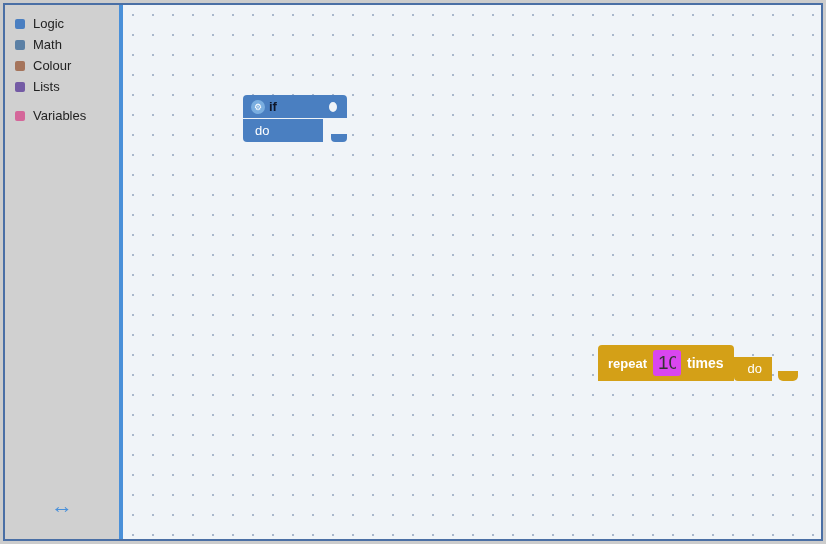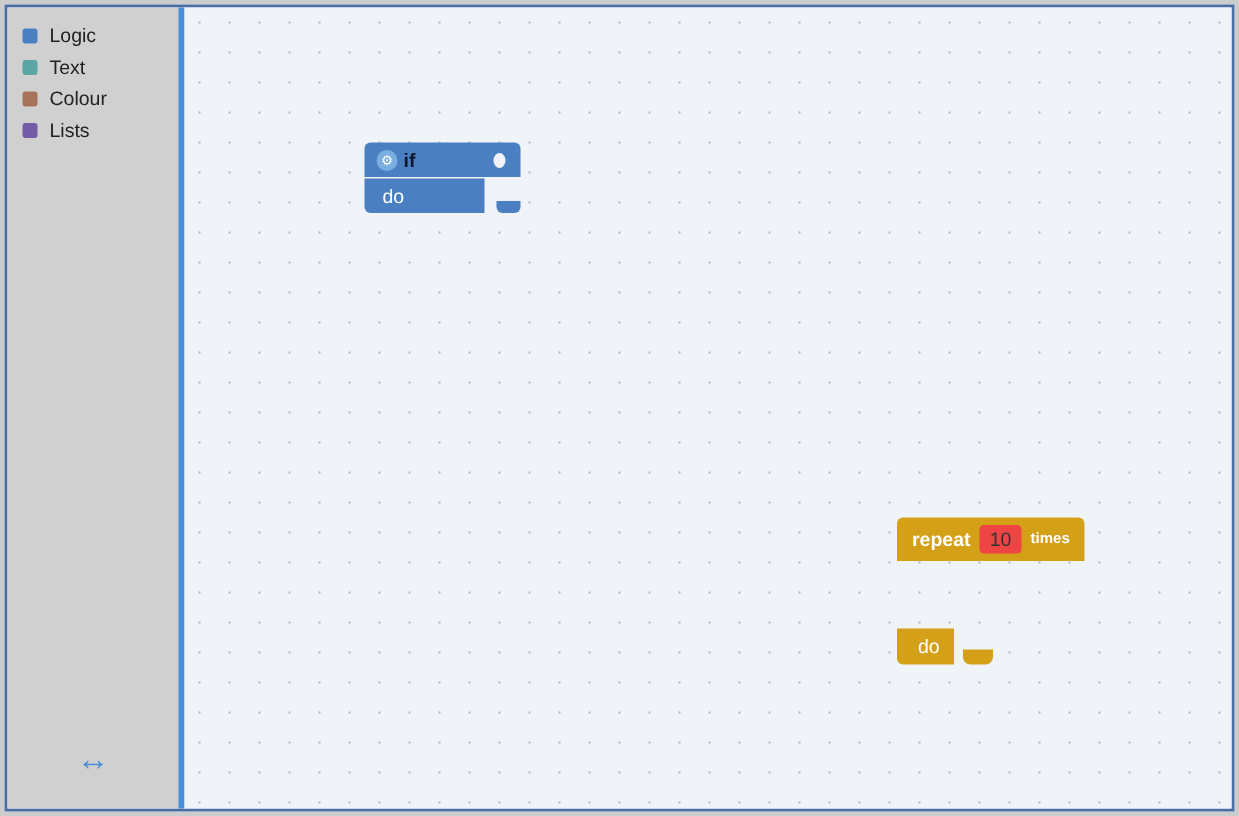--- a/index.html
+++ b/index.html
@@ -156,54 +156,53 @@
       width: 16px;
       height: 8px;
       background: #4a7fc1;
       border-radius: 0 0 4px 4px;
       margin-left: 8px;
     }
 
     
     .repeat-block {
       display: flex;
-      flex-direction: column;
-      gap: 44px;
+      flex-direction: row;
     }
 
     .repeat-top-row {
       display: flex;
       align-items: center;
       background: #d4a017;
       border-radius: 4px 4px 0 0;
       padding: 5px 10px;
       gap: 6px;
     }
 
     .repeat-label {
       color: #fff;
       font-weight: bold;
       font-size: 13px;
     }
 
     .repeat-input-box {
-      background: #ef4444;
+      background: #d946ef;
       border: none;
       border-radius: 3px;
       padding: 2px 5px;
-      font-size: 13px;
+      font-size: 19px;
       width: 28px;
       text-align: center;
       color: #333;
     }
 
     .repeat-times {
       color: #fff;
       font-weight: bold;
-      font-size: 10px;
+      font-size: 14px;
     }
 
     .repeat-do-row {
       display: flex;
       align-items: center;
       background: #d4a017;
       padding: 4px 10px 5px 14px;
       border-radius: 0 0 0 4px;
       margin-top: 1px;
     }
@@ -226,34 +225,38 @@
 
 <div class="main-container">
 
   <div class="sidebar">
 
     <div class="sidebar-item">
       <div class="color-dot" style="background:#4a7fc1;"></div>
       <span class="sidebar-label">Logic</span>
     </div>
     <div class="sidebar-item">
-      <div class="color-dot" style="background:#5ba5a5;"></div>
-      <span class="sidebar-label">Text</span>
+      <div class="color-dot" style="background:#5b80a5;"></div>
+      <span class="sidebar-label">Math</span>
     </div>
     <div class="sidebar-item">
       <div class="color-dot" style="background:#a5745b;"></div>
       <span class="sidebar-label">Colour</span>
     </div>
     <div class="sidebar-item">
       <div class="color-dot" style="background:#745ba5;"></div>
       <span class="sidebar-label">Lists</span>
     </div>
 
     <div class="sidebar-separator"></div>
 
+    <div class="sidebar-item">
+      <div class="color-dot" style="background:#d4679a;"></div>
+      <span class="sidebar-label">Variables</span>
+    </div>
 
     <div class="resize-handle">↔</div>
   </div>
 
   <div class="canvas-area">
 
     <div class="block-if">
       <div class="if-block">
         <div class="if-top-row">
           <div class="if-gear">⚙</div>

